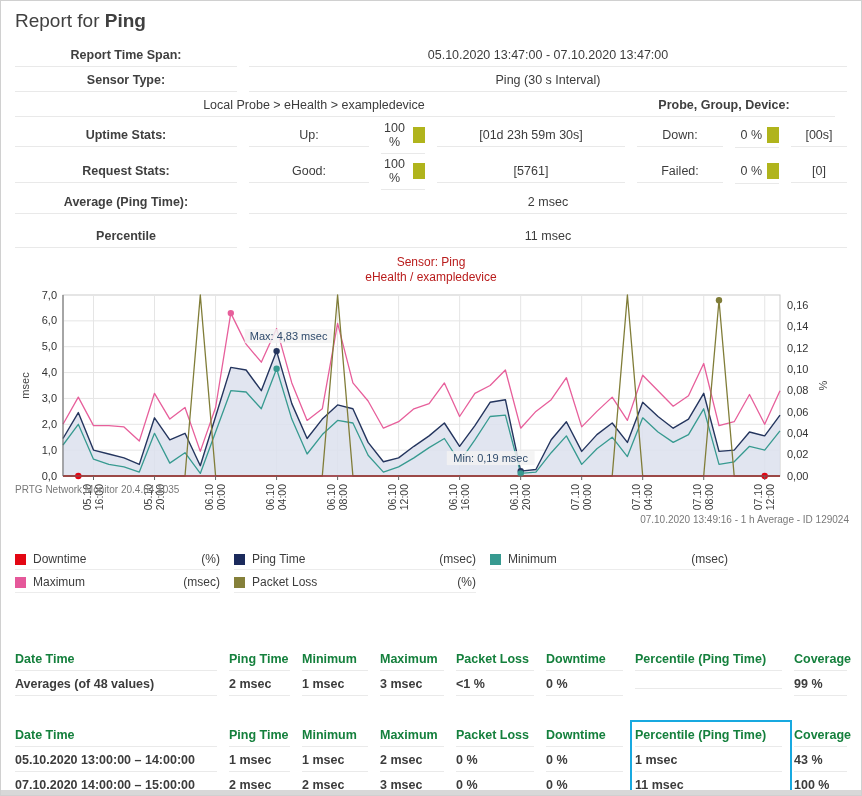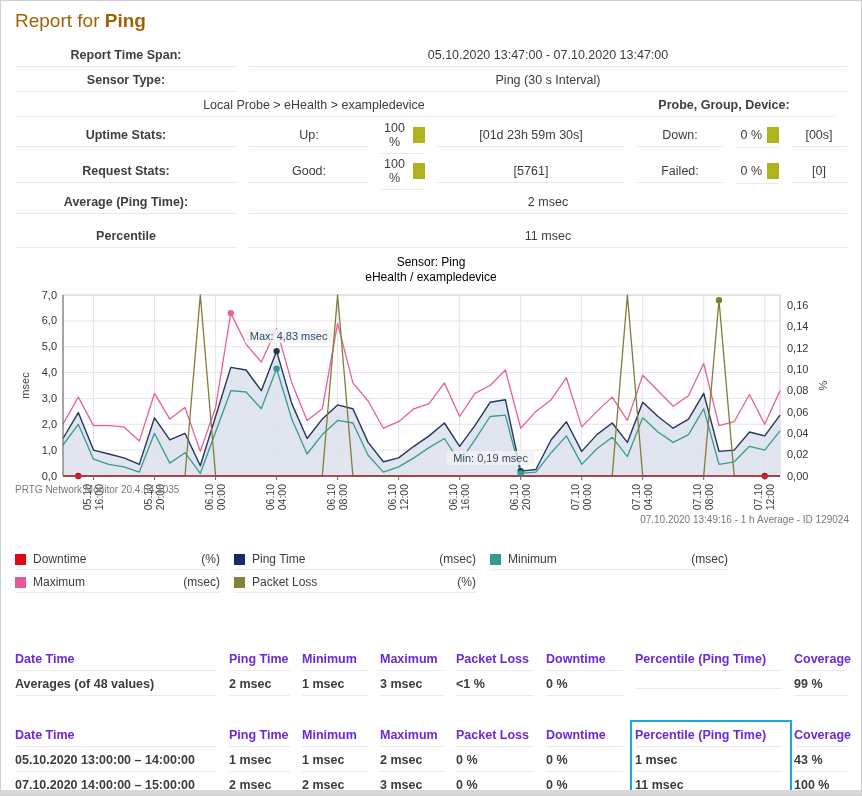--- a/index.html
+++ b/index.html
@@ -4,53 +4,53 @@
 <style>
   * { box-sizing: border-box; }
   html,body { margin:0; padding:0; background:#fff; }
   #page {
     width:862px; height:796px; position:relative; overflow:hidden;
     background:#fff; border:1px solid #d0d0d0;
     font-family:"Liberation Sans", sans-serif; color:#3c3c3c;
   }
   .content { padding:0 14px; }
   
-  .title { padding:9px 0 4px 0; font-size:19px; color:#a16207; }
+  .title { padding:9px 0 4px 0; font-size:19px; color:#404040; }
   .title b { font-weight:700; }
   
   .info { margin-top:7px; font-size:12.5px; }
   .irow { display:flex; align-items:center; min-height:25px; }
   .cell { border-bottom:1px solid #e9e9e9; margin-right:12px; padding:3px 0 4px 0;text-align:center; }
   .ilabel { width:222px; font-weight:600; color:#3f3f3f; }
   .ivalue { flex:1; margin-right:0; }
   .sub1 { width:120px; }
   .valcell { width:44px; display:flex; justify-content:flex-end; align-items:center; }
   .chip { width:12px; height:16px; background:#b0b41c; margin-left:5px; flex:0 0 auto; }
   .det1 { width:188px; }
   .sub2 { width:86px; }
   .det2 { flex:1; margin-right:0; }
   .gap { height:9px; }
   
   .chart-wrap { margin-top:6px; position:relative; }
-  .ctitle { text-align:center; font-size:12px; color:#000000; line-height:1.25; }
+  .ctitle { text-align:center; font-size:12px; color:#b91c1c; line-height:1.25; }
   
   .legend { margin-top:16px; display:grid; grid-template-columns:205px 242px 238px;
             column-gap:14px; row-gap:4px; font-size:12px; width:713px; }
   .litem { display:flex; align-items:center; border-bottom:1px solid #ececec; padding:1px 0 3px 0; }
   .lsw { width:11px; height:11px; margin-right:7px; flex:0 0 auto; }
   .lname { flex:1; }
   
   .rtable { font-size:12.5px; position:relative; }
   .rtable.t1 { margin-top:54px; }
   .rtable.t2 { margin-top:26px; }
   .trow { display:grid; grid-template-columns:214px 73px 78px 76px 90px 89px 159px 55px;
           min-height:25px; align-items:center; }
   .tcell { border-bottom:1px solid #eaeaea; margin-right:12px; padding:3px 0 4px 0;font-weight:bold; }
   .tcell:last-child { margin-right:2px; }
-  .thead .tcell { font-weight:600; color:#6d28d9; }
+  .thead .tcell { font-weight:600; color:#15803d; }
   .hl-box { position:absolute; left:615px; top:-3px; width:162px; height:104px;
             border:2px solid #18a9e0; pointer-events:none; }
   
   .bottom-strip { position:absolute; left:0; right:0; bottom:0; height:5px; background:#d8d8d8; }
 </style>
 </head>
 <body>
 
 <div id="page">
   <div class="content">

